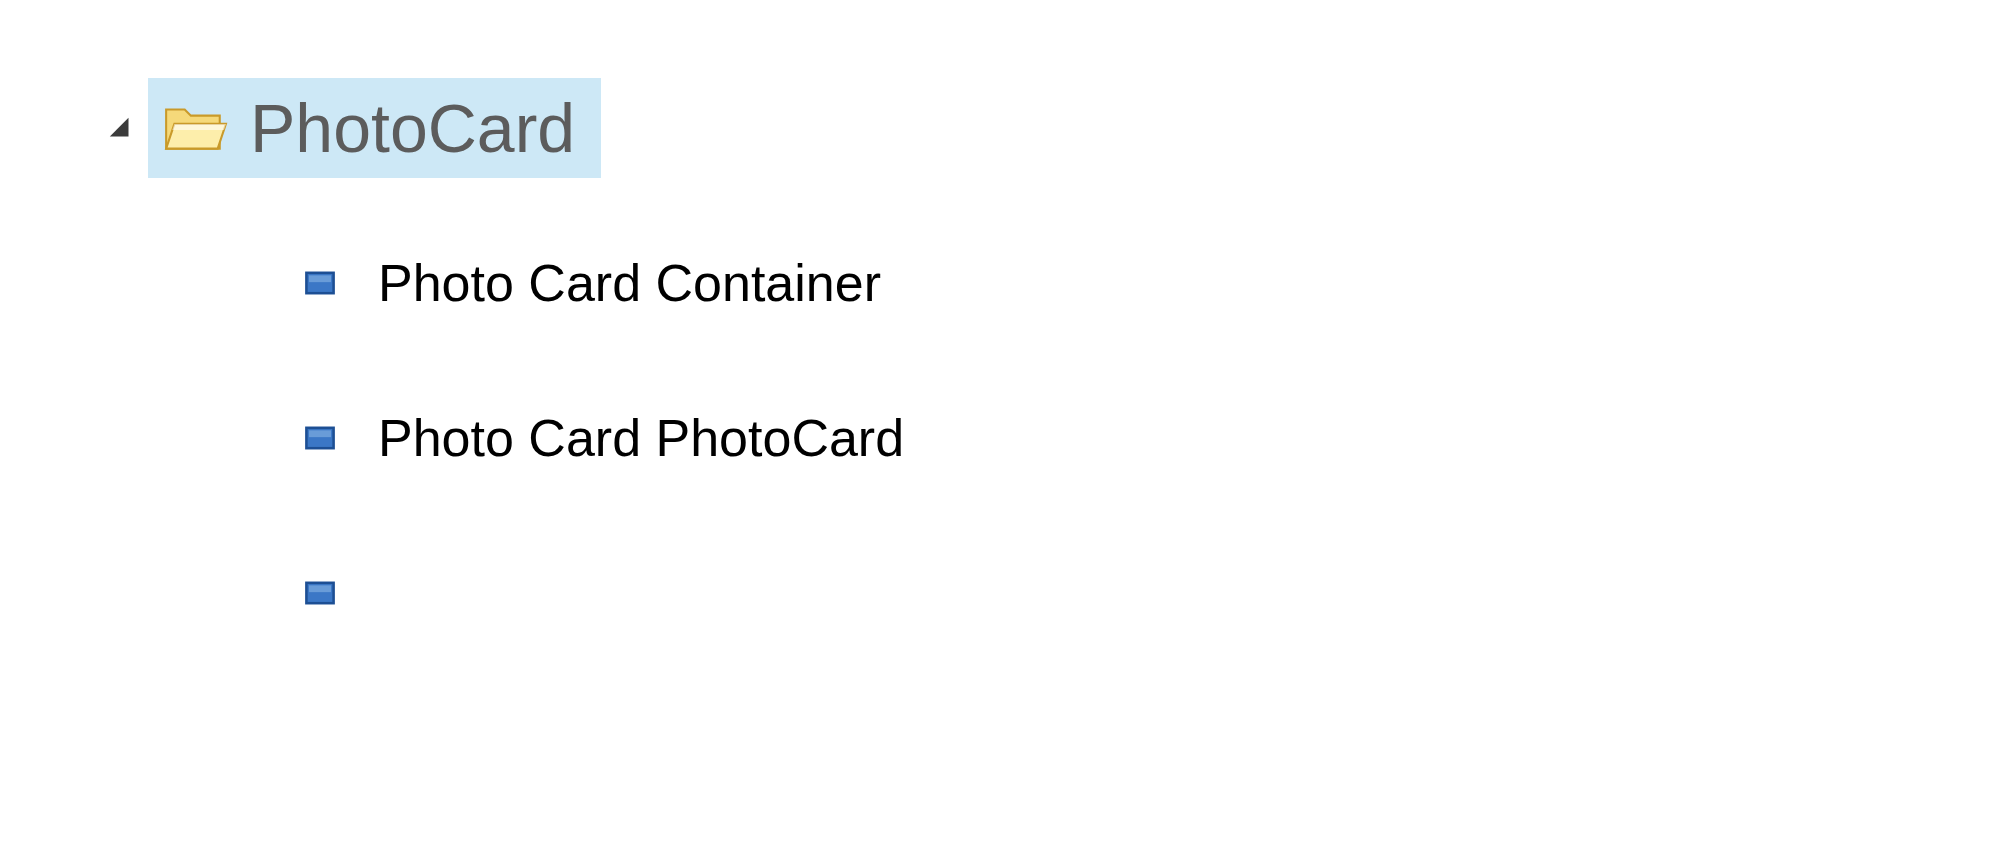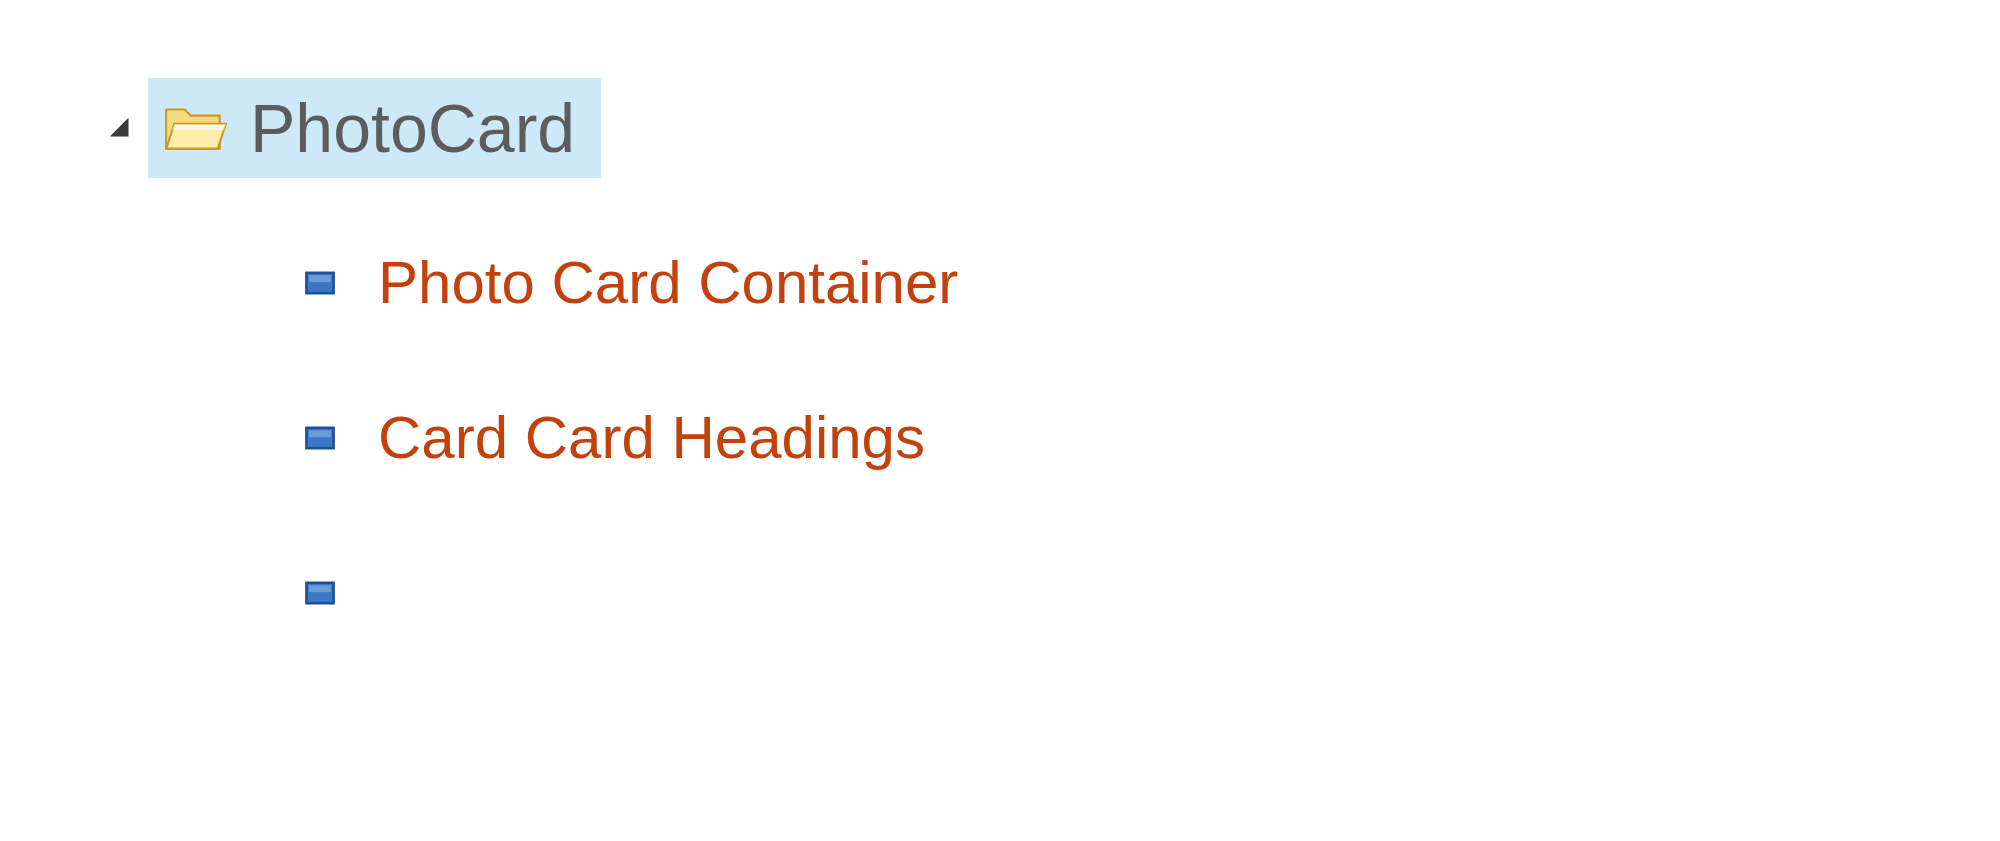--- a/index.html
+++ b/index.html
@@ -69,22 +69,22 @@
       display: flex;
       align-items: center;
       justify-content: center;
       margin-right: 38px;
     }
     .item-icon svg {
       width: 34px;
       height: 34px;
     }
     .node-label {
-      font-size: 60px;
-      color: #c2410c;
+      font-size: 52px;
+      color: #000000;
       white-space: nowrap;
       line-height: 1;
     }
     .parent-label {
       font-size: 68px;
       color: #5c5c5c;
       white-space: nowrap;
       line-height: 1;
     }
   </style>
@@ -121,21 +121,21 @@
     <span class="node-label">Photo Card Container</span>
   </div>
 
   <div class="child-row">
     <span class="item-icon">
       <svg viewBox="0 0 20 20">
         <rect x="2" y="4" width="16" height="12" fill="#3b77c6" stroke="#1d4f94" stroke-width="1.5"></rect>
         <rect x="3.5" y="5.5" width="13" height="4" fill="#7aa8de" opacity="0.75"></rect>
       </svg>
     </span>
-    <span class="node-label">Card Card Headings</span>
+    <span class="node-label">Photo Card PhotoCard</span>
   </div>
 
   <div class="child-row">
     <span class="item-icon">
       <svg viewBox="0 0 20 20">
         <rect x="2" y="4" width="16" height="12" fill="#3b77c6" stroke="#1d4f94" stroke-width="1.5"></rect>
         <rect x="3.5" y="5.5" width="13" height="4" fill="#7aa8de" opacity="0.75"></rect>
       </svg>
     </span>
   </div>

